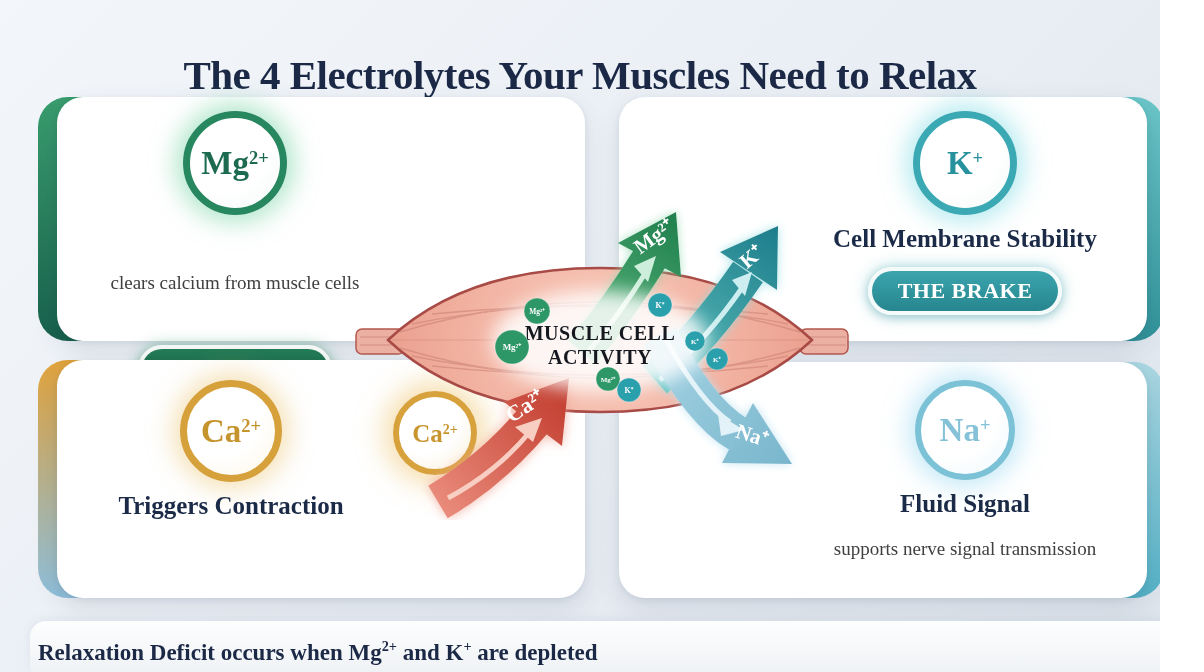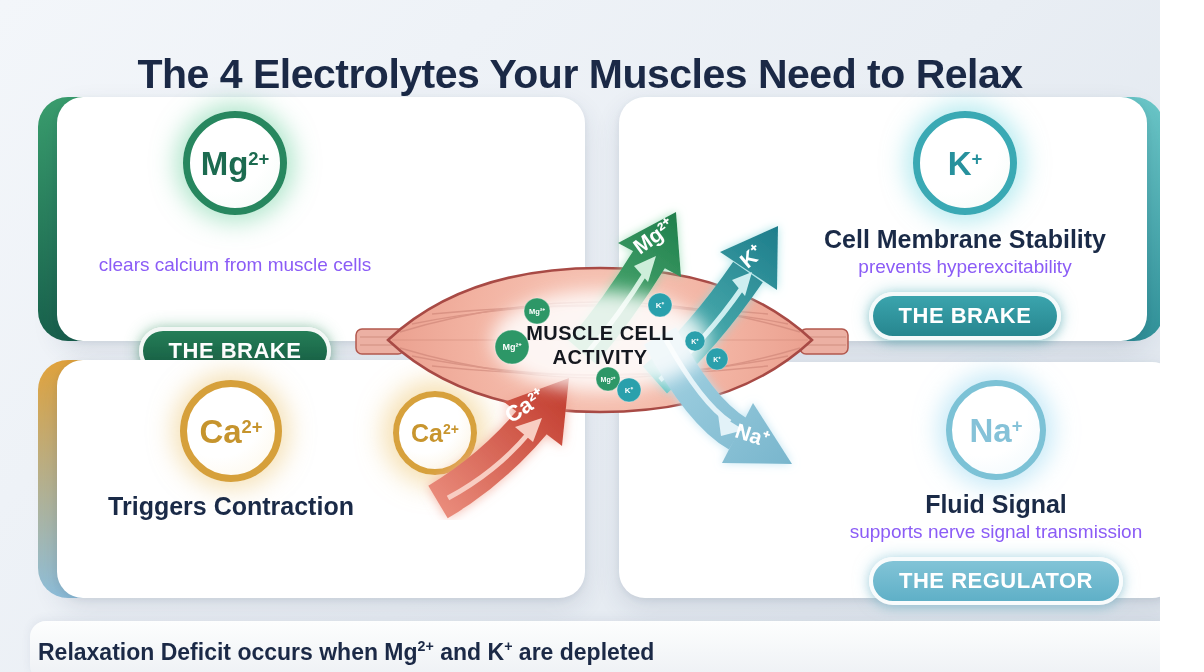--- a/index.html
+++ b/index.html
@@ -1,33 +1,33 @@
 <!DOCTYPE html>
 <html><head>
 <meta charset="utf-8">
 <style>
   html,body{margin:0;padding:0;}
   .stage{position:relative;width:1160px;height:672px;overflow:hidden;
     background:linear-gradient(135deg,#f3f6fa 0%,#e9eef4 55%,#dde4ec 100%);
-    font-family:Liberation Sans, sans-serif;}
+    font-family:Liberation Serif, serif;}
   .title{position:absolute;top:24px;left:0;width:100%;text-align:center;
     font-size:41px;font-weight:800;color:#1b2946;letter-spacing:-0.5px;}
   
   .strip{position:absolute;border-radius:30px;}
   .strip-tl{left:38px;top:97px;width:80px;height:244px;background:linear-gradient(165deg,#3a9e6e,#155c49);}
   .strip-tr{left:1084px;top:97px;width:80px;height:244px;background:linear-gradient(200deg,#6cc8c9,#2b8d95);}
   .strip-bl{left:38px;top:360px;width:80px;height:238px;background:linear-gradient(180deg,#e2a33c,#8fc0dc);}
   .strip-br{left:1084px;top:362px;width:80px;height:236px;background:linear-gradient(180deg,#abd8e2,#55b2c6);}
   
   .card{position:absolute;background:#ffffff;border-radius:26px;
     box-shadow:0 10px 26px rgba(40,60,90,.12),0 2px 6px rgba(40,60,90,.08);}
   .card-tl{left:57px;top:97px;width:528px;height:244px;}
   .card-tr{left:619px;top:97px;width:528px;height:244px;}
   .card-bl{left:57px;top:360px;width:528px;height:238px;}
-  .card-br{left:619px;top:362px;width:528px;height:236px;padding-left:31px;}
+  .card-br{left:619px;top:362px;width:528px;height:236px;}
   .card-inner{position:absolute;display:flex;flex-direction:column;align-items:center;}
   .inner-tl{left:0;top:14px;width:356px;gap:37px;}
   .inner-tr{right:2px;top:14px;width:360px;}
   .inner-bl{left:0;top:20px;width:348px;}
   .inner-br{right:2px;top:18px;width:360px;}
   
   .ion-circle{display:flex;align-items:center;justify-content:center;border-radius:50%;
     font-weight:800;background:radial-gradient(circle at 35% 30%,#ffffff 55%,#f2faf6);}
   .ion-text{font-size:33px;line-height:1;}
   .ion-text sup{font-size:0.56em;vertical-align:0.55em;}
@@ -35,21 +35,21 @@
     box-shadow:0 0 24px 7px rgba(96,205,152,.5);}
   .ion-k{width:90px;height:90px;border:7px solid #3aa9b4;color:#27919d;
     box-shadow:0 0 24px 7px rgba(110,215,225,.5);}
   .ion-ca{width:88px;height:88px;border:7px solid #d6a03b;color:#c6942d;
     background:radial-gradient(circle at 35% 30%,#fff 52%,#fdf6e6);
     box-shadow:0 0 24px 7px rgba(235,195,110,.5);}
   .ion-na{width:88px;height:88px;border:6px solid #7cc2d6;color:#85c2d8;
     background:radial-gradient(circle at 35% 30%,#fff 52%,#eef8fc);
     box-shadow:0 0 24px 7px rgba(150,215,240,.55);}
   .card-heading{margin-top:10px;font-size:25px;font-weight:800;color:#1a2a47;white-space:nowrap;}
-  .card-sub{margin-top:2px;font-size:19px;color:#8b5cf6;white-space:nowrap;}
+  .card-sub{margin-top:20px;font-size:19px;color:#404040;white-space:nowrap;}
   .pill{margin-top:14px;padding:7px 26px;border-radius:999px;border:4px solid rgba(255,255,255,.95);
     color:#fff;font-size:22px;font-weight:800;letter-spacing:.5px;white-space:nowrap;}
   .pill-mg{background:linear-gradient(180deg,#247d57,#175d42);
     box-shadow:0 0 16px rgba(60,160,110,.45),0 3px 8px rgba(30,80,60,.25);}
   .pill-k{background:linear-gradient(180deg,#3ba4ad,#27868f);
     box-shadow:0 0 16px rgba(80,185,195,.5),0 3px 8px rgba(30,100,110,.25);}
   .pill-ca{background:linear-gradient(180deg,#e2a437,#cb8e24);
     box-shadow:0 0 16px rgba(225,175,80,.5),0 3px 8px rgba(150,100,30,.25);}
   .pill-na{background:linear-gradient(180deg,#82c4d7,#5fb0c7);
     box-shadow:0 0 16px rgba(130,200,220,.55),0 3px 8px rgba(70,130,150,.25);}
@@ -91,42 +91,40 @@
       <div class="pill pill-mg">THE BRAKE</div>
     </div>
   </div>
 
   <div class="card card-tr">
     <div class="card-inner inner-tr">
       <div class="ion-circle ion-k">
         <span class="ion-text"><span>K</span><sup>+</sup></span>
       </div>
       <div class="card-heading">Cell Membrane Stability</div>
-      <div class="card-sub">prevents hyperexcitability</div>
       <div class="pill pill-k">THE BRAKE</div>
     </div>
   </div>
 
   <div class="card card-bl">
     <div class="card-inner inner-bl">
       <div class="ion-circle ion-ca">
         <span class="ion-text"><span>Ca</span><sup>2+</sup></span>
       </div>
       <div class="card-heading">Triggers Contraction</div>
     </div>
   </div>
 
   <div class="card card-br">
     <div class="card-inner inner-br">
       <div class="ion-circle ion-na">
         <span class="ion-text"><span>Na</span><sup>+</sup></span>
       </div>
       <div class="card-heading">Fluid Signal</div>
       <div class="card-sub">supports nerve signal transmission</div>
-      <div class="pill pill-na">THE REGULATOR</div>
     </div>
   </div>
 
   <div class="gold-circle">
     <span class="ion-text"><span>Ca</span><sup>2+</sup></span>
   </div>
 
   <svg class="center-art" width="520" height="340" viewBox="350 180 520 340">
     <defs>
       <radialGradient id="muscleGrad" gradientUnits="userSpaceOnUse" cx="600" cy="340" r="240">

